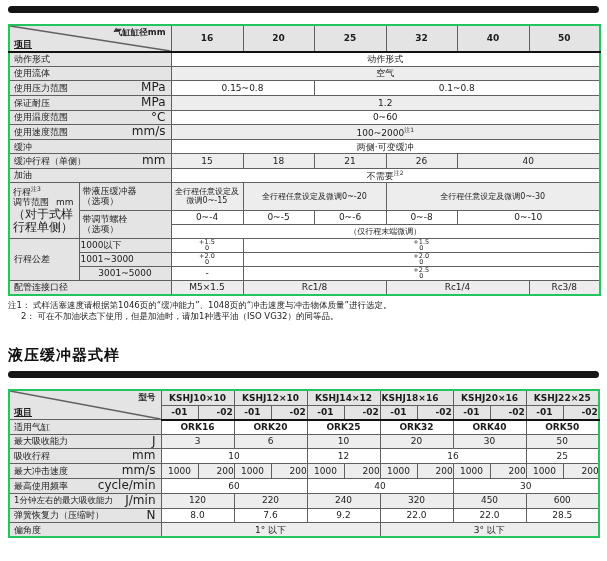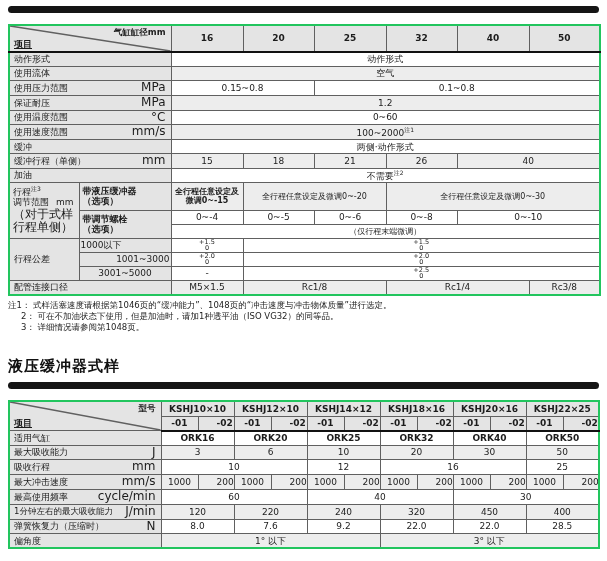--- a/index.html
+++ b/index.html
@@ -23,21 +23,21 @@
   
   td.diag{position:relative;background:#e4e4e4;padding:0;}
   td.diag svg{position:absolute;left:0;top:0;width:100%;height:100%;}
   td.diag .tr-txt{position:absolute;top:2px;right:5px;font-weight:bold;font-size:8.5px;}
   td.diag .bl-txt{position:absolute;bottom:2px;left:4px;font-weight:bold;font-size:9px;text-decoration:underline;}
   
   tr.h13 td{height:13px;}
   tr.h26 td{height:25px;}
   tr.h27 td{height:27px;}
   
-  .two-line{line-height:1.2;font-weight:bold;}
+  .two-line{line-height:1.2;}
   td.small,tr .small{font-size:8px;}
   .adj-label{padding:1px 3px;text-align:left;}
   .adj-label .rowu{display:flex;justify-content:space-between;padding-right:2px;}
   .adj-label .tiny{font-size:12px;}
   
   .stack{display:inline-block;line-height:6px;font-size:6.5px;text-align:center;vertical-align:middle;}
   .stack span{display:block;}
   
   .notes{margin-top:4px;font-size:8.5px;line-height:1.3;color:#1c1c1c;}
   .notes .n{white-space:nowrap;}
@@ -140,21 +140,21 @@
           </td>
       <td colspan="6"><span>100~2000</span><span class="sup">注1</span></td>
     </tr>
 
     <tr class="h13">
       <td class="lab" colspan="2">
             <div class="lblflex">
               <span>缓冲</span>
             </div>
           </td>
-      <td colspan="6">两侧·动作形式</td>
+      <td colspan="6">两侧·可变缓冲</td>
     </tr>
 
     <tr class="h13 g">
       <td class="lab" colspan="2">
             <div class="lblflex">
               <span>缓冲行程（单侧）</span>
               <span class="u">mm</span>
             </div>
           </td>
       <td>15</td>
@@ -207,21 +207,21 @@
       <td class="lab" rowspan="3">
             <div class="lblflex">
               <span>行程公差</span>
             </div>
           </td>
       <td class="lab" style="">1000以下</td>
       <td><span class="stack"><span>+1.5</span><span>0</span></span></td>
       <td colspan="5"><span class="stack"><span>+1.5</span><span>0</span></span></td>
     </tr>
     <tr class="h13">
-      <td class="lab" style="text-align:right">1001~3000</td>
+      <td class="lab" style="text-align:left">1001~3000</td>
       <td><span class="stack"><span>+2.0</span><span>0</span></span></td>
       <td colspan="5"><span class="stack"><span>+2.0</span><span>0</span></span></td>
     </tr>
     <tr class="h13">
       <td class="lab" style="text-align:center">3001~5000</td>
       <td>-</td>
       <td colspan="5"><span class="stack"><span>+2.5</span><span>0</span></span></td>
     </tr>
 
     <tr class="h13 g">
@@ -234,21 +234,20 @@
       <td colspan="2">Rc1/8</td>
       <td colspan="2">Rc1/4</td>
       <td>Rc3/8</td>
     </tr>
   </tbody>
     </table>
 
   <div class="notes">
     <div class="n">注1： 式样活塞速度请根据第1046页的“缓冲能力”、1048页的“冲击速度与冲击物体质量”进行选定。</div>
     <div class="n ind">2： 可在不加油状态下使用，但是加油时，请加1种透平油（ISO VG32）的同等品。</div>
-    <div class="n ind">3： 详细情况请参阅第1048页。</div>
   </div>
 
   <div class="sec-title sec2">液压缓冲器式样</div>
   <div class="black-bar"></div>
 
   <table id="t2">
     <colgroup>
       <col style="width:72px">
         <col style="width:80px">
       <col style="width:37px">
@@ -269,21 +268,21 @@
       <td class="diag" colspan="2" rowspan="2" style="height:28px">
         <svg viewBox="0 0 100 100" preserveAspectRatio="none">
               <line x1="0" y1="0" x2="100" y2="100" stroke="#606060" stroke-width="1.5" vector-effect="non-scaling-stroke"></line>
             </svg>
         <span class="tr-txt">型号</span>
         <span class="bl-txt">项目</span>
       </td>
       <td class="lab bold grpL" style="text-align:center" colspan="2">KSHJ10×10</td>
       <td class="lab bold grpL" style="text-align:center" colspan="2">KSHJ12×10</td>
       <td class="lab bold grpL" style="text-align:center" colspan="2">KSHJ14×12</td>
-      <td class="lab bold grpL" style="text-align:center" colspan="2">KSHJ18×16</td>
+      <td class="lab bold grpL" style="" colspan="2">KSHJ18×16</td>
       <td class="lab bold grpL" style="text-align:center" colspan="2">KSHJ20×16</td>
       <td class="lab bold grpL" style="text-align:center" colspan="2">KSHJ22×25</td>
     </tr>
     <tr class="hdr" style="height:13px">
       <td class="lab bold grpL" style="text-align:center">-01</td>
       <td class="lab bold sub" style="text-align:center">-02</td>
       <td class="lab bold grpL" style="text-align:center">-01</td>
       <td class="lab bold sub" style="text-align:center">-02</td>
       <td class="lab bold grpL" style="text-align:center">-01</td>
       <td class="lab bold sub" style="text-align:center">-02</td>
@@ -375,21 +374,21 @@
             <div class="lblflex">
               <span style="font-size:8.5px">1分钟左右的最大吸收能力</span>
               <span class="u">J/min</span>
             </div>
           </td>
       <td class="grpL" colspan="2">120</td>
       <td class="grpL" colspan="2">220</td>
       <td class="grpL" colspan="2">240</td>
       <td class="grpL" colspan="2">320</td>
       <td class="grpL" colspan="2">450</td>
-      <td class="grpL" colspan="2">400</td>
+      <td class="grpL" colspan="2">600</td>
     </tr>
 
     <tr class="h13">
       <td class="lab" colspan="2">
             <div class="lblflex">
               <span>弹簧恢复力（压缩时）</span>
               <span class="u">N</span>
             </div>
           </td>
       <td class="grpL" colspan="2">8.0</td>

